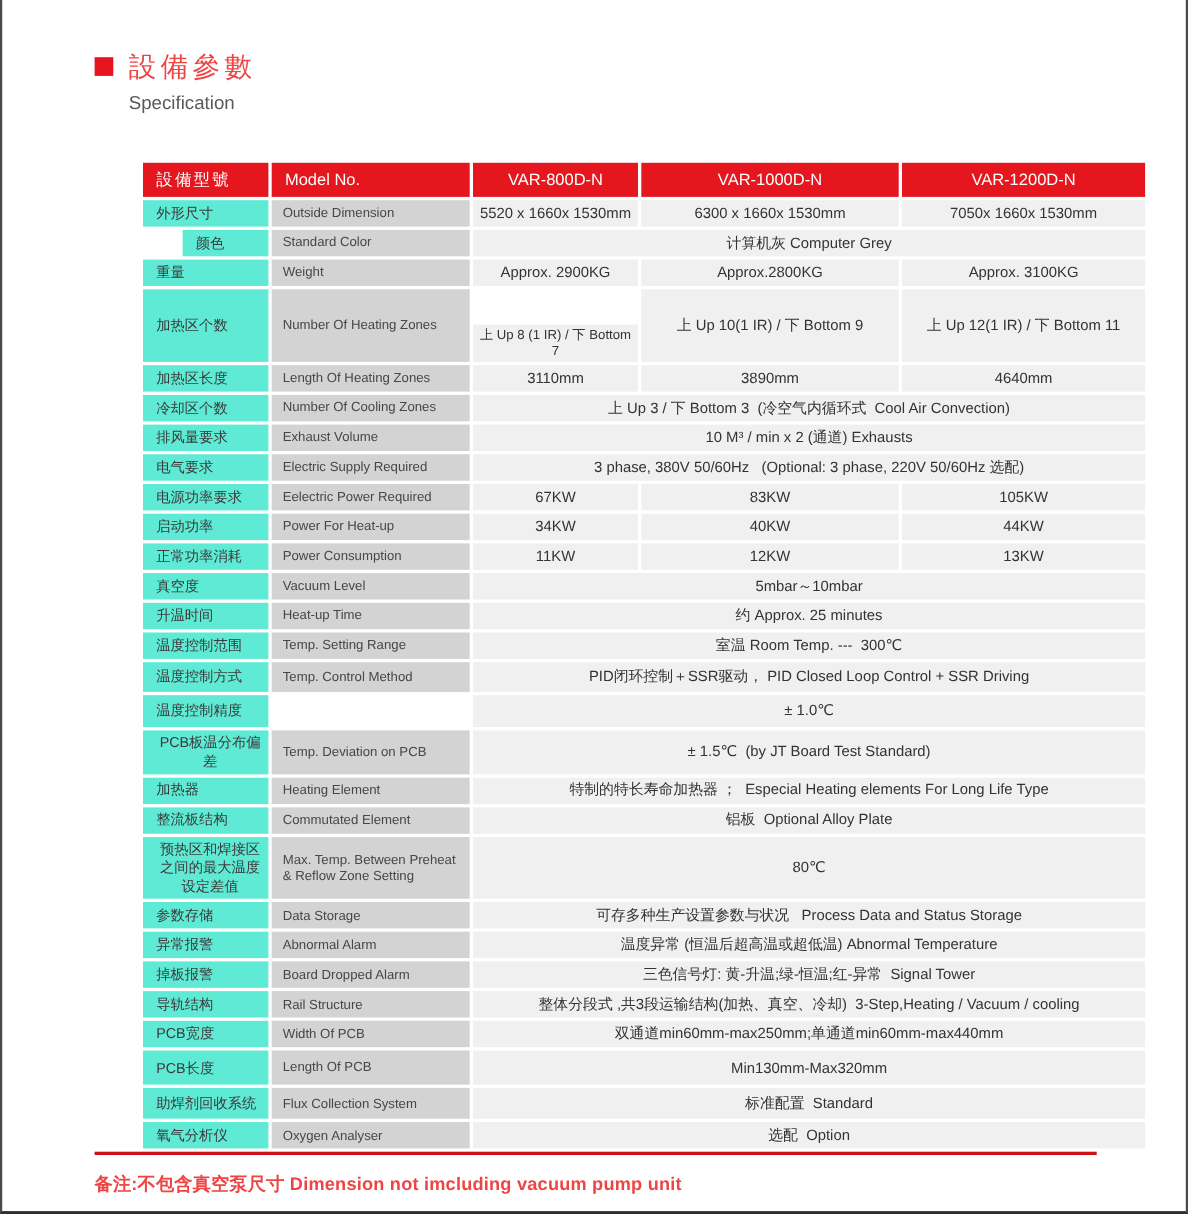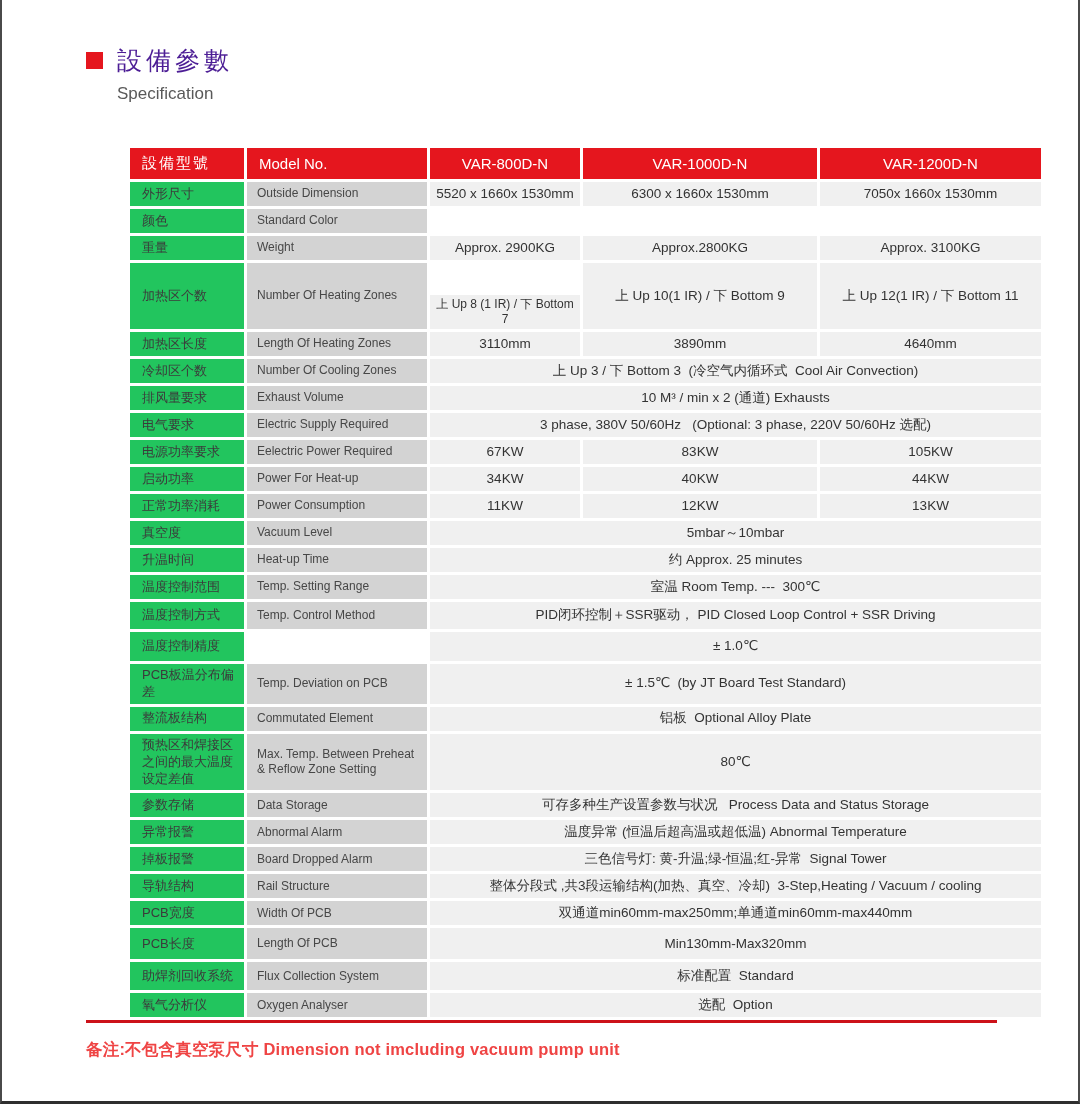--- a/index.html
+++ b/index.html
@@ -7,35 +7,35 @@
   .page{
     width:1080px;height:1104px;box-sizing:border-box;background:#fff;
     border-left:2px solid #4a4a4a;border-right:2px solid #4a4a4a;border-bottom:3px solid #2f2f2f;
     overflow:hidden;
   }
   .content{padding:44px 0 0 84px;width:911px;}
 
   
   .title-row{display:flex;align-items:center;}
   .red-square{width:17px;height:17px;background:#e5161e;margin-right:14px;flex:0 0 auto;}
-  .title-cn{font-size:25px;color:#4c1d95;letter-spacing:4px;font-weight:500;}
+  .title-cn{font-size:25px;color:#ef4444;letter-spacing:4px;font-weight:500;}
   .subtitle{margin-left:31px;margin-top:7px;font-size:17px;color:#595959;}
 
   
   .spec-table{margin-top:44px;}
   .grid-row{
     display:grid;grid-template-columns:114px 180px 150px 234px 221px;
     column-gap:3px;margin-bottom:3px;padding-left:44px;
   }
   .cell{display:flex;align-items:center;box-sizing:border-box;min-height:24px;}
   .hdr .cell{background:#e5161e;color:#fff;font-size:15px;min-height:31px;}
   .hdr .c-cn{padding-left:12px;letter-spacing:2px;}
   .hdr .c-en{padding-left:12px;}
   .hdr .c-model{justify-content:center;text-align:center;}
-  .lbl-cn{background:#22c55e;color:#3b3b3b;font-size:13px;padding:3px 4px 3px 12px;line-height:1.3;}
+  .lbl-cn{background:#5eead4;color:#3b3b3b;font-size:13px;padding:3px 4px 3px 12px;line-height:1.3;text-align:center;}
   .lbl-en{background:#d3d3d3;color:#474747;font-size:12px;padding:3px 8px 3px 10px;line-height:1.3;}
   .val{
     background:#f0f0f0;color:#333;font-size:13.5px;
     justify-content:center;text-align:center;padding:2px 6px;white-space:pre-wrap;line-height:1.25;
   }
   .merged{grid-column:3/6;}
   .bottom-rule{height:3px;background:#cc1119;margin-top:0px;}
 
   .footnote{margin-top:16px;font-size:16.5px;font-weight:600;color:#ef4444;letter-spacing:0.2px;}
 </style>
@@ -61,22 +61,23 @@
       </div>
       <div id="table-body">
           <div class="grid-row">
             <div class="cell lbl-cn" style="min-height: 24px;">外形尺寸</div>
             <div class="cell lbl-en" style="min-height: 24px;">Outside Dimension</div>
             <div class="cell val" style="min-height: 24px;">5520 x 1660x 1530mm</div>
             <div class="cell val" style="min-height: 24px;">6300 x 1660x 1530mm</div>
             <div class="cell val" style="min-height: 24px;">7050x 1660x 1530mm</div>
           </div>
           <div class="grid-row">
-            <div class="cell lbl-cn" style="min-height: 24px;">颜色</div>
+            <div class="cell lbl-cn" style="min-height: 24px; margin-left: 36px;">颜色</div>
             <div class="cell lbl-en" style="min-height: 24px;">Standard Color</div>
+            <div class="cell val merged" style="min-height: 24px;">计算机灰 Computer Grey</div>
           </div>
           <div class="grid-row">
             <div class="cell lbl-cn" style="min-height: 24px;">重量</div>
             <div class="cell lbl-en" style="min-height: 24px;">Weight</div>
             <div class="cell val" style="min-height: 24px;">Approx. 2900KG</div>
             <div class="cell val" style="min-height: 24px;">Approx.2800KG</div>
             <div class="cell val" style="min-height: 24px;">Approx. 3100KG</div>
           </div>
           <div class="grid-row">
             <div class="cell lbl-cn" style="min-height: 24px;">加热区个数</div>
@@ -151,20 +152,25 @@
           <div class="grid-row">
             <div class="cell lbl-cn" style="min-height: 29px;">温度控制精度</div>
             <div class="cell val merged" style="min-height: 29px;">± 1.0℃</div>
           </div>
           <div class="grid-row">
             <div class="cell lbl-cn" style="min-height: 38px;">PCB板温分布偏差</div>
             <div class="cell lbl-en" style="min-height: 38px;">Temp. Deviation on PCB</div>
             <div class="cell val merged" style="min-height: 38px;">± 1.5℃  (by JT Board Test Standard)</div>
           </div>
           <div class="grid-row">
+            <div class="cell lbl-cn" style="min-height: 24px;">加热器</div>
+            <div class="cell lbl-en" style="min-height: 24px;">Heating Element</div>
+            <div class="cell val merged" style="min-height: 24px;">特制的特长寿命加热器 ；  Especial Heating elements For Long Life Type</div>
+          </div>
+          <div class="grid-row">
             <div class="cell lbl-cn" style="min-height: 24px;">整流板结构</div>
             <div class="cell lbl-en" style="min-height: 24px;">Commutated Element</div>
             <div class="cell val merged" style="min-height: 24px;">铝板  Optional Alloy Plate</div>
           </div>
           <div class="grid-row">
             <div class="cell lbl-cn" style="min-height: 45px;">预热区和焊接区之间的最大温度设定差值</div>
             <div class="cell lbl-en" style="min-height: 45px;">Max. Temp.  Between Preheat &amp; Reflow Zone Setting</div>
             <div class="cell val merged" style="min-height: 45px;">80℃</div>
           </div>
           <div class="grid-row">

